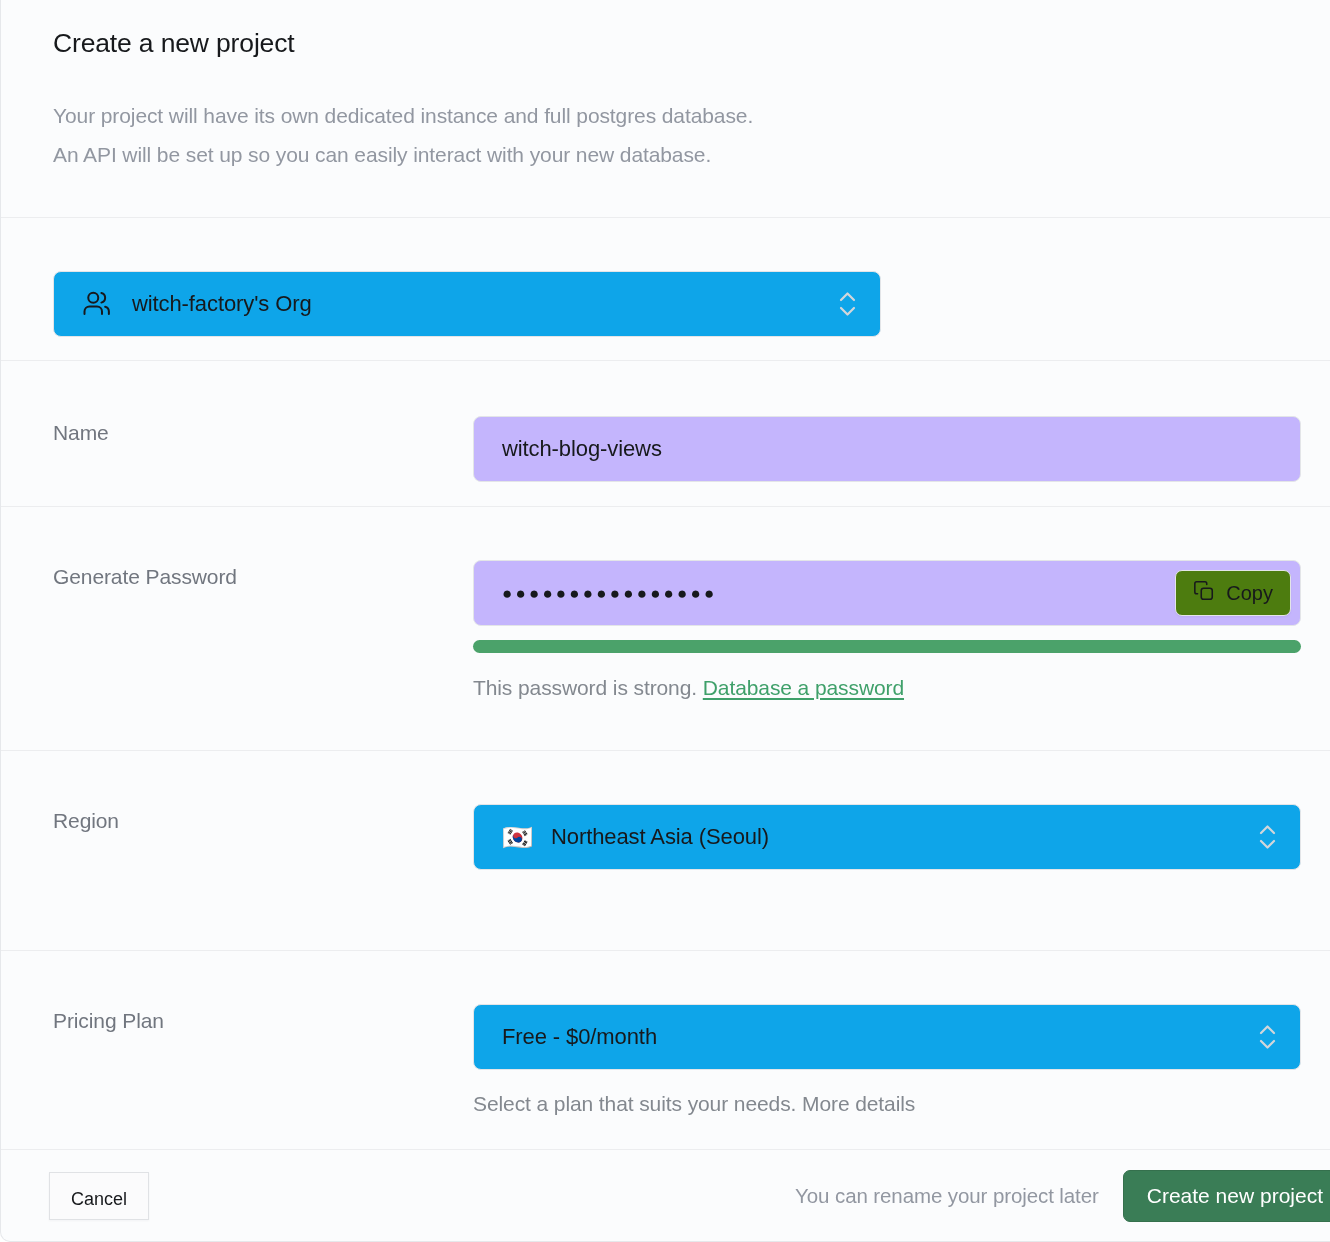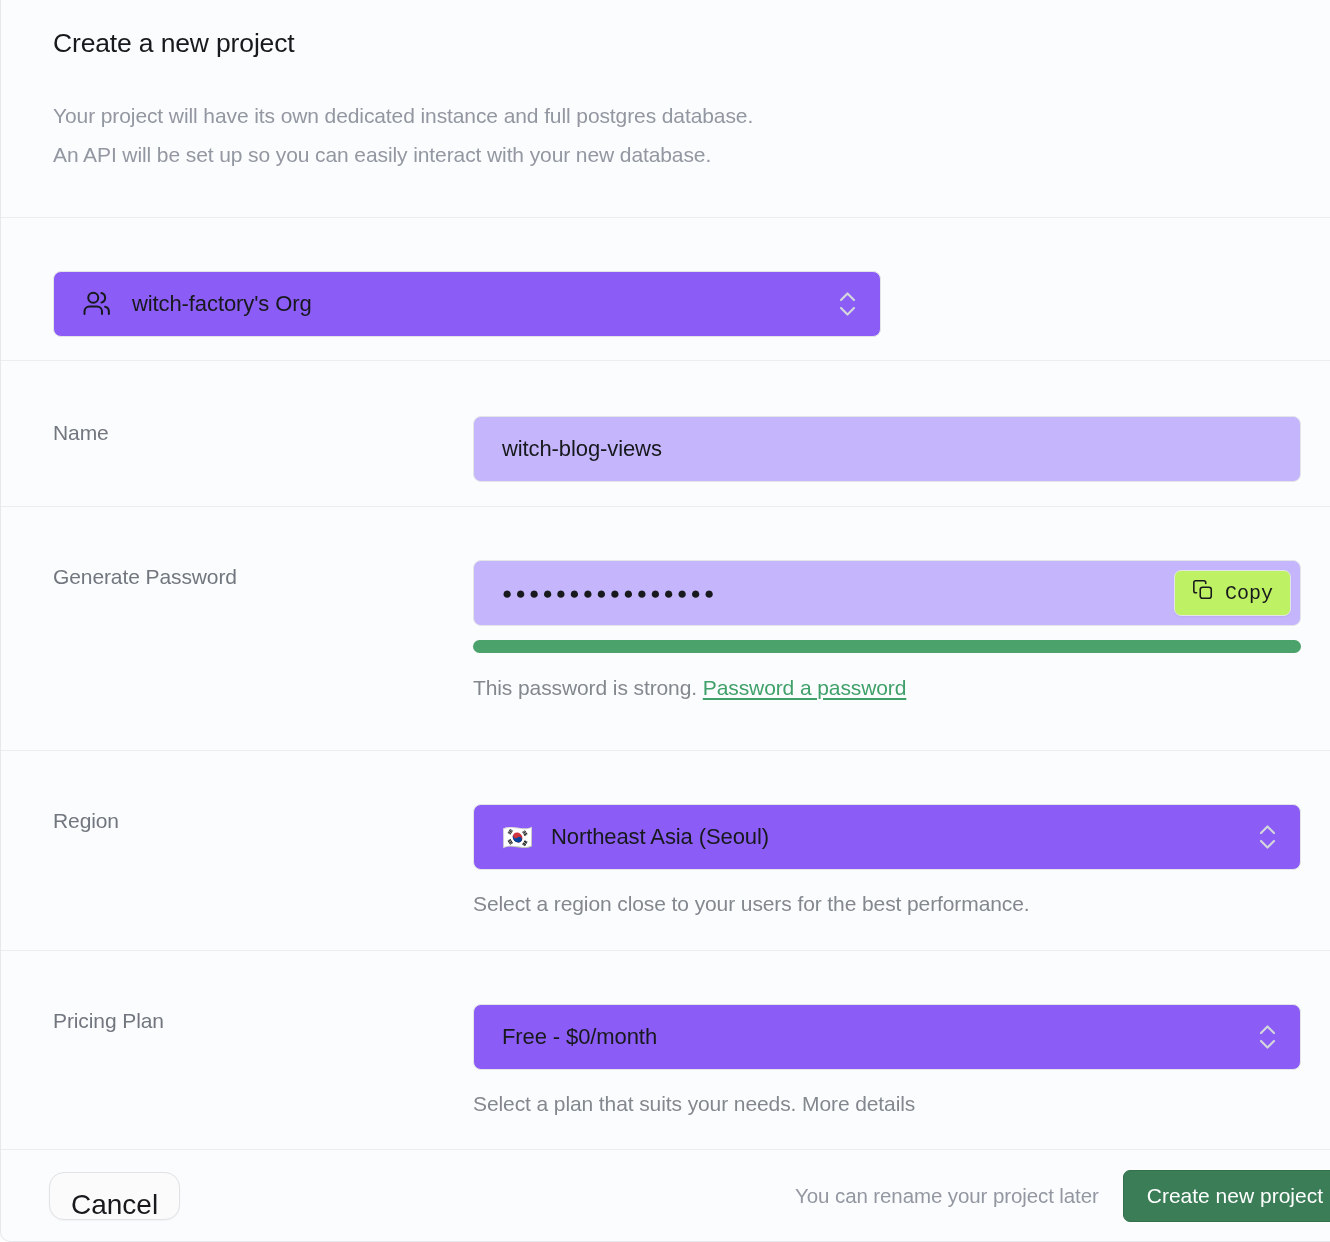--- a/index.html
+++ b/index.html
@@ -72,21 +72,21 @@
   .row-name   { height: 146px; padding-top: 55px; }
   .row-pass   { height: 244px; padding-top: 53px; }
   .row-region { height: 200px; padding-top: 53px; }
   .row-plan   { height: 199px; padding-top: 53px; }
 
   
   .control {
     position: relative;
     width: 828px;
     height: 66px;
-    background: #8b5cf6;
+    background: #0ea5e9;
     border: 1px solid #e3e5e8;
     border-radius: 8px;
     display: flex;
     align-items: center;
     padding: 0 14px 0 28px;
     font-size: 22px;
     color: #17191c;
     letter-spacing: -0.1px;
   }
   .control.input-like { background: #c4b5fd; }
@@ -130,28 +130,28 @@
   .copy-btn {
     position: absolute;
     right: 10px;
     top: 50%;
     transform: translateY(-50%);
     height: 46px;
     display: flex;
     align-items: center;
     gap: 11px;
     padding: 0 17px;
-    background: #bef264;
+    background: #4d7c0f;
     border: 1px solid #e3e5e8;
     border-radius: 7px;
     font-size: 20px;
     color: #17191c;
     box-shadow: 0 1px 2px rgba(16,24,40,0.05);
     cursor: pointer;
-    font-family: Liberation Mono, monospace;
+    font-family: Liberation Sans, sans-serif;
   }
   .strength-bar {
     margin-top: 14px;
     width: 828px;
     height: 13px;
     border-radius: 7px;
     background: #4ba26a;
   }
   .hint {
     margin-top: 23px;
@@ -177,22 +177,22 @@
     display: flex;
     align-items: center;
     height: 92px;
     padding: 0 34px 0 48px;
   }
   .btn-cancel {
     height: 48px;
     padding: 16px 21px;
     background: #fbfbfc;
     border: 1px solid #e0e2e5;
-    border-radius: 15px;
-    font-size: 28px;
+    border-radius: 0;
+    font-size: 18px;
     color: #17191c;
     cursor: pointer;
     box-shadow: 0 1px 2px rgba(16,24,40,0.04);
     font-family: "Liberation Sans", sans-serif;
   }
   .footer-spacer { flex: 1; }
   .footer-note {
     font-size: 20.5px;
     color: #9297a1;
     letter-spacing: -0.1px;
@@ -269,41 +269,40 @@
               <rect x="9" y="9" width="12" height="12" rx="2.5"></rect>
               <path d="M5 15H4a2 2 0 0 1-2-2V4a2 2 0 0 1 2-2h9a2 2 0 0 1 2 2v1"></path>
             </svg>
           </span>
           <span>Copy</span>
         </button>
       </div>
       <div class="strength-bar"></div>
       <div class="hint">
         <span>This password is strong.</span>
-        <a>Password a password</a>
+        <a>Database a password</a>
       </div>
     </div>
   </div>
 
   <div class="row row-region">
     <div class="row-label">Region</div>
     <div class="row-field">
       <div class="control">
         <span class="flag-icon">🇰🇷</span>
         <span class="value">Northeast Asia (Seoul)</span>
         <span class="stepper">
           <svg width="17" height="11" viewBox="0 0 17 11" fill="none" stroke="#d3d6da" stroke-width="2.2" stroke-linecap="round" stroke-linejoin="round">
               <path d="M2 9 L8.5 2.5 L15 9"></path>
             </svg>
           <svg width="17" height="11" viewBox="0 0 17 11" fill="none" stroke="#d3d6da" stroke-width="2.2" stroke-linecap="round" stroke-linejoin="round">
               <path d="M2 2 L8.5 8.5 L15 2"></path>
             </svg>
         </span>
       </div>
-      <div class="sub-hint">Select a region close to your users for the best performance.</div>
     </div>
   </div>
 
   <div class="row row-plan">
     <div class="row-label">Pricing Plan</div>
     <div class="row-field">
       <div class="control">
         <span class="value">Free - $0/month</span>
         <span class="stepper">
           <svg width="17" height="11" viewBox="0 0 17 11" fill="none" stroke="#d3d6da" stroke-width="2.2" stroke-linecap="round" stroke-linejoin="round">

